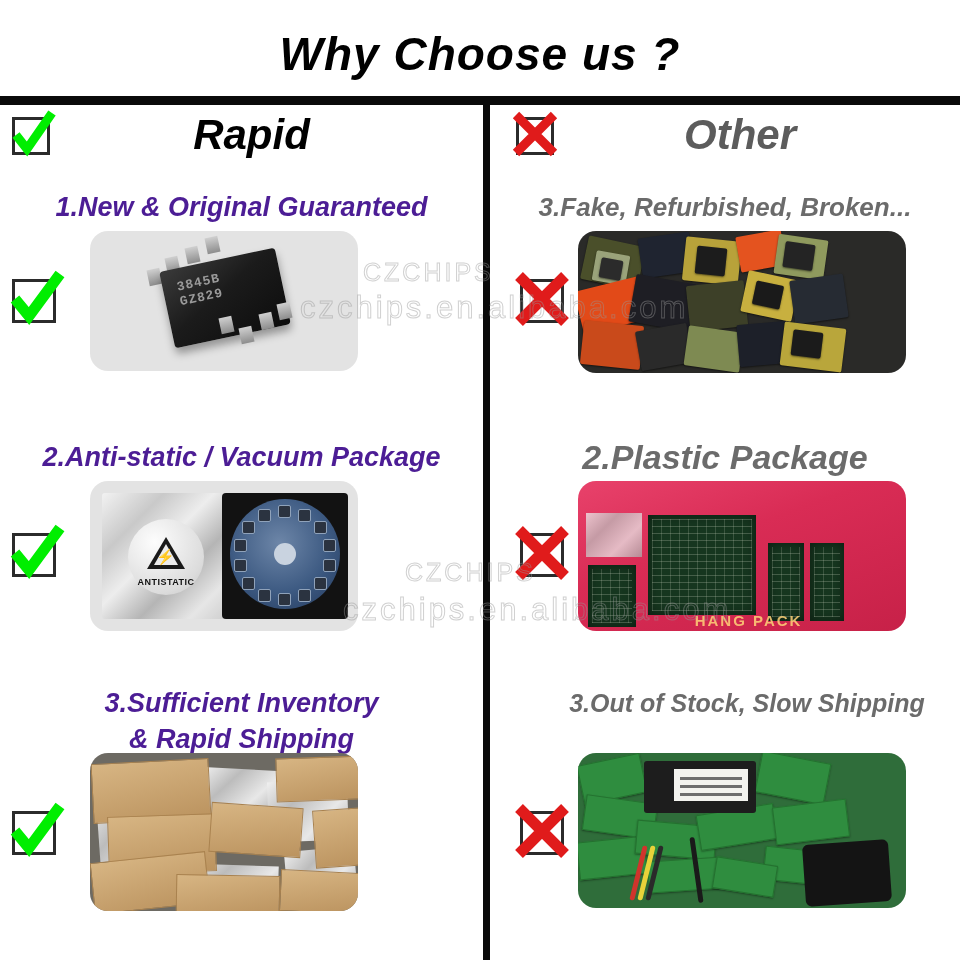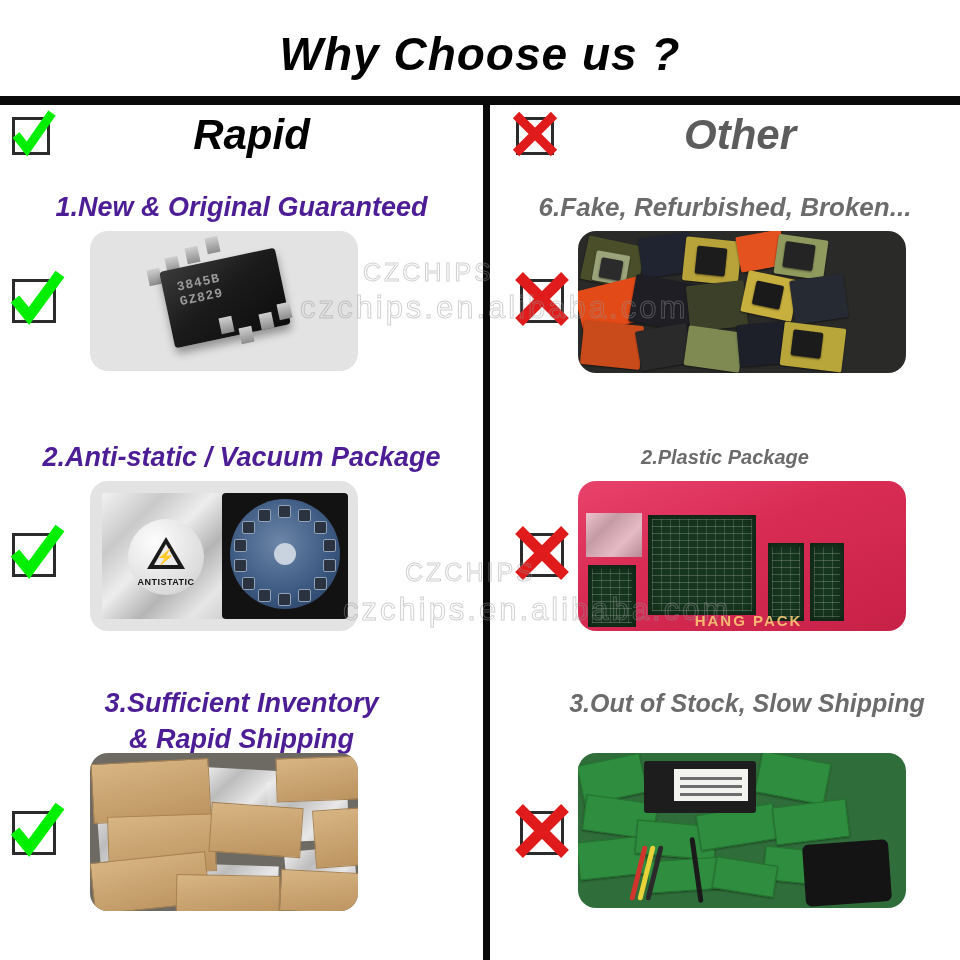--- a/index.html
+++ b/index.html
@@ -85,21 +85,21 @@
     line-height: 36px;
   }
   .col-left .feature-title  { color: #4c1d95; }
   .col-right .feature-title { color: #6b6b6b; }
 
   .ft-1 { top: 6px;  font-size: 27px; }
   .ft-2 { top: 6px;  font-size: 27px; }
   .ft-3 { top: 2px;  font-size: 27px; }
 
   .col-right .ft-1 { font-size: 26px; }
-  .col-right .ft-2 { font-size: 20px; }
+  .col-right .ft-2 { font-size: 34px; }
   .col-right .ft-3 { font-size: 25px; padding-left: 44px; }
 
   
   .photo {
     position: absolute;
     border-radius: 18px;
     overflow: hidden;
   }
   .photo-left  { left: 90px; width: 268px; }
   .photo-right { left: 88px; width: 328px; }
@@ -404,21 +404,21 @@
       <div class="mark mark-head-right">
         <div class="box"></div>
         <svg width="46" height="46" viewBox="0 0 46 46">
           <path d="M4 4 L42 42 M42 4 L4 42" fill="none" stroke="#e01b1b" stroke-width="9" stroke-linecap="butt"></path>
         </svg>
       </div>
       <div class="col-head-label">Other</div>
     </div>
 
     <div class="row row-1">
-      <div class="feature-title ft-1">6.Fake, Refurbished, Broken...</div>
+      <div class="feature-title ft-1">3.Fake, Refurbished, Broken...</div>
 
       <div class="mark mark-row" style="left:24px; top:88px;">
         <div class="box"></div>
         <svg width="56" height="56" viewBox="0 0 56 56">
           <path d="M5 5 L51 51 M51 5 L5 51" fill="none" stroke="#e01b1b" stroke-width="11" stroke-linecap="butt"></path>
         </svg>
       </div>
 
       <div class="photo photo-right p1">
         <div class="scrap">

